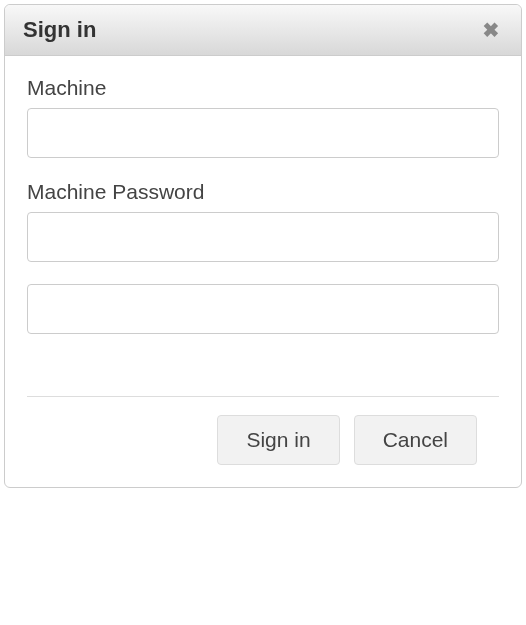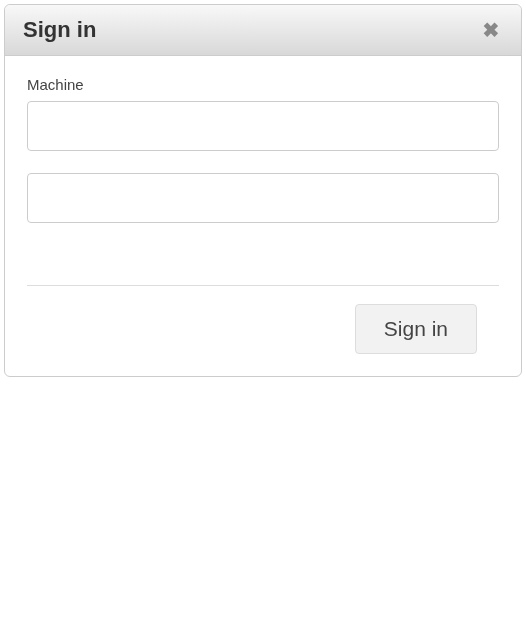--- a/index.html
+++ b/index.html
@@ -47,21 +47,21 @@
       border: none;
     }
     .dialog-body {
       padding: 20px 22px 10px 22px;
     }
     .form-group {
       margin-bottom: 22px;
     }
     .form-label {
       display: block;
-      font-size: 15px;
+      font-size: 21px;
       color: #444;
       margin-bottom: 8px;
       font-weight: normal;
     }
     .form-input {
       width: 100%;
       height: 50px;
       border: 1px solid #ccc;
       border-radius: 4px;
       padding: 8px 12px;
@@ -96,19 +96,24 @@
     <button class="close-btn">
       <span>✖</span>
     </button>
   </div>
   <div class="dialog-body">
     <div class="form-group">
       <label class="form-label">Machine</label>
       <input type="text" class="form-input" value="" style="">
     </div>
     <div class="form-group">
+      <label class="form-label">Machine Password</label>
+      <input type="password" class="form-input" value="" style="">
+    </div>
+    <div class="form-group">
       <input type="text" class="form-input" value="" style="">
     </div>
   </div>
   <div class="dialog-footer">
     <button class="btn">Sign in</button>
+    <button class="btn">Cancel</button>
   </div>
 </div>
 
 </body></html>

